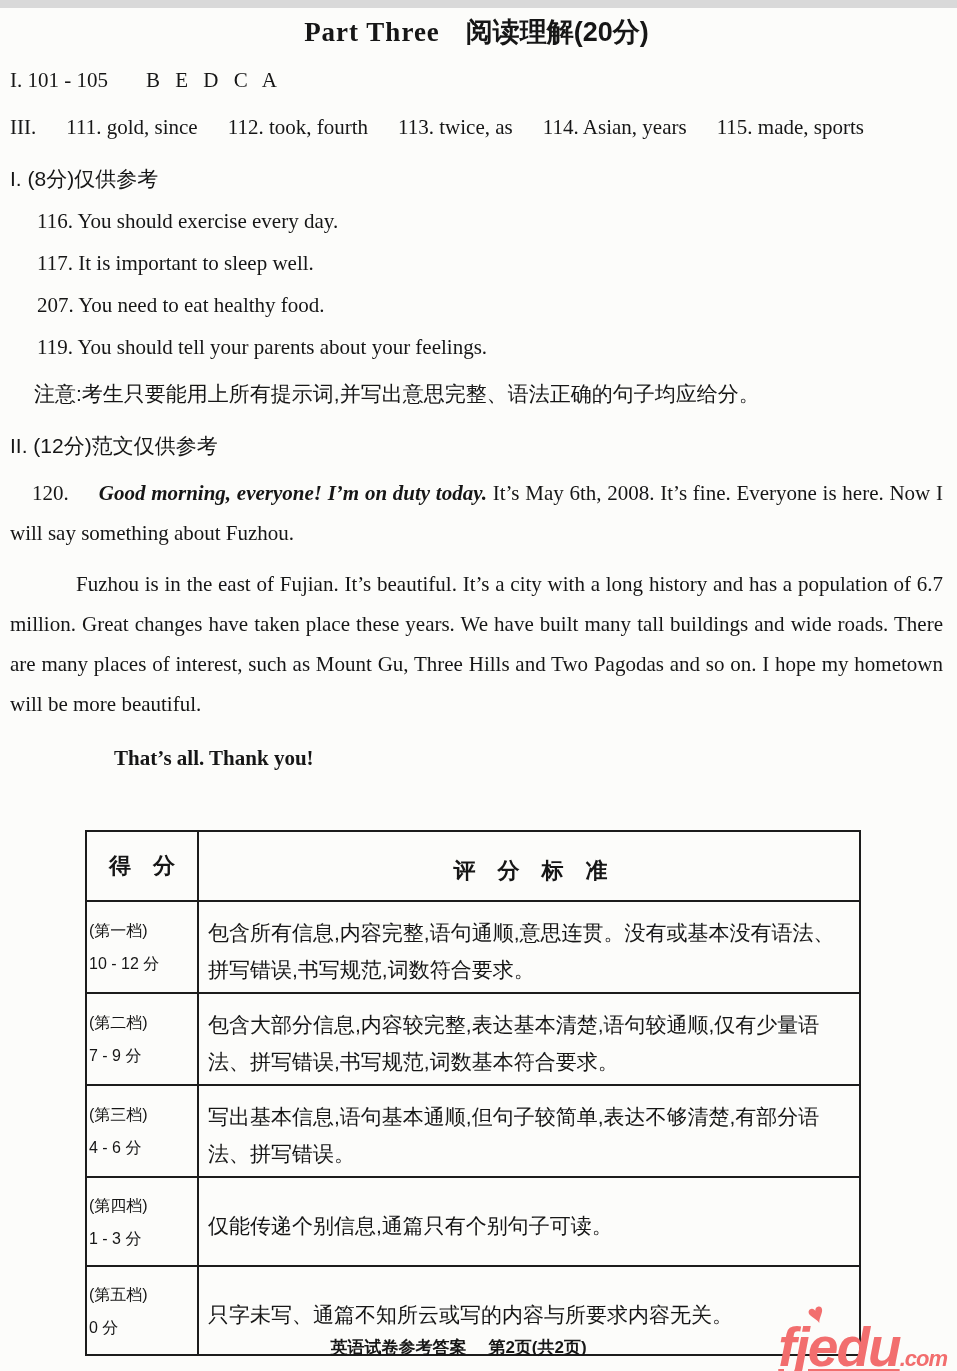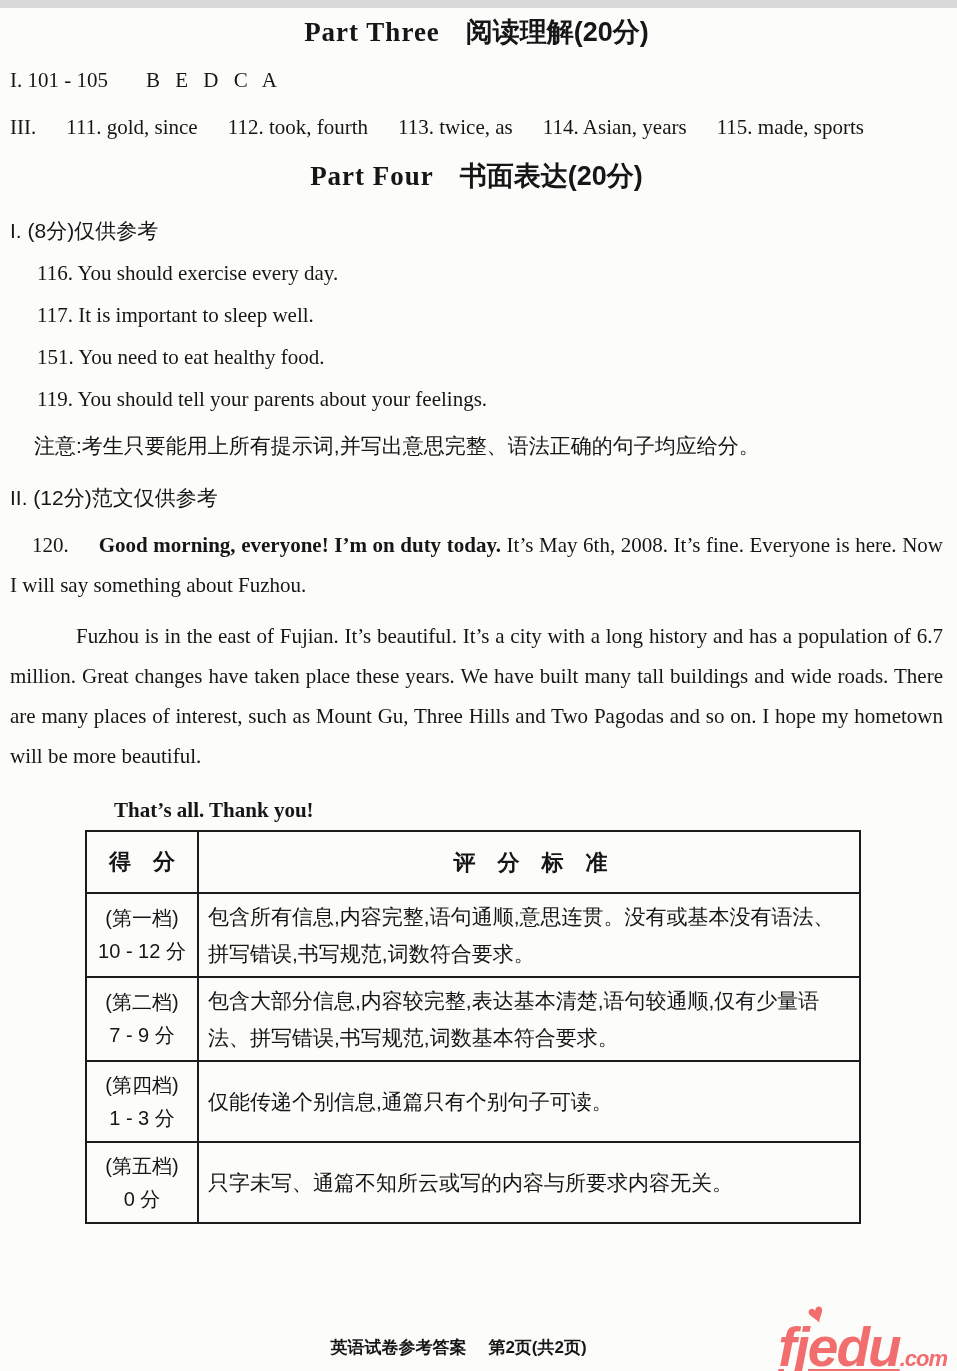--- a/index.html
+++ b/index.html
@@ -35,43 +35,43 @@
 
   .section-label { font-size: 21px; line-height: 30px; margin-top: 22px; }
   .zh-text { font-family: "Liberation Sans", sans-serif; }
 
   .sent-item { font-size: 21px; line-height: 29px; margin: 13px 0 0 27px; }
   .note-line { font-size: 21px; line-height: 30px; margin: 17px 0 0 24px; font-family: "Liberation Sans", sans-serif; }
 
   .essay p { margin: 0; font-size: 21px; line-height: 40px; text-align: justify; }
   .essay .p1 { margin-top: 12px; }
   .essay .num { margin-left: 22px; margin-right: 30px; }
-  .lead { font-weight: bold; }
+  .lead { font-weight: bold; font-style: italic; }
   .essay .p2 { margin-top: 11px; text-indent: 66px; }
   .closing {
     margin: 14px 0 0 104px !important;
     font-weight: bold; 
     text-align: left !important;
   }
 
   table.rubric {
     position: absolute;
     left: 85px; top: 822px;
     width: 776px;
     border-collapse: collapse;
     table-layout: fixed;
     border-radius: 9px;
   }
   table.rubric td {
     border: 2.5px solid #1c1c1c;
     font-family: "Liberation Sans", sans-serif;
     vertical-align: middle;
   }
-  td.score-col { width: 106px; text-align: center; font-size: 20px; padding: 4px 2px; }
-  td.crit-col { font-size: 21px; line-height: 37px; padding: 4px 6px 4px 9px; }
+  td.score-col { width: 106px; text-align: left; font-size: 16px; padding: 4px 2px; }
+  td.crit-col { font-size: 21px; line-height: 37px; padding: 12px 6px 4px 9px; }
   tr.head-row td { height: 52px; font-size: 22px; font-weight: bold; text-align: center; }
   tr.body-row td { height: 71px; }
   .tier-line, .score-line { display: block; line-height: 33px; }
 
   .footer-text {
     position: absolute;
     top: 1328px; left: 0; width: 100%;
     text-align: center;
     font-size: 17px; font-weight: bold;
     font-family: "Liberation Sans", sans-serif;
@@ -109,29 +109,26 @@
 
     <div class="ans-line">
       <span class="range">I. 101 - 105</span><span class="letters">B E D C A</span>
     </div>
 
 
     <div class="ans-line" id="line-iii">
       <span class="fill-item">III.</span><span class="fill-item">111. gold, since</span><span class="fill-item">112. took, fourth</span><span class="fill-item">113. twice, as</span><span class="fill-item">114. Asian, years</span><span class="fill-item">115. made, sports</span>
     </div>
 
-    <h1 class="part-title" id="part-four-title">
-      <span class="en">Part Four</span><span class="zh">书面表达(20分)</span>
-    </h1>
 
     <div class="section-label zh-text">I. (8分)仅供参考</div>
 
     <div class="sent-item">116. You should exercise every day.</div>
     <div class="sent-item">117. It is important to sleep well.</div>
-    <div class="sent-item">151. You need to eat healthy food.</div>
+    <div class="sent-item">207. You need to eat healthy food.</div>
     <div class="sent-item">119. You should tell your parents about your feelings.</div>
 
     <div class="note-line">注意:考生只要能用上所有提示词,并写出意思完整、语法正确的句子均应给分。</div>
 
     <div class="section-label zh-text">II. (12分)范文仅供参考</div>
 
     <div class="essay">
       <p class="p1">
         <span class="num">120.</span><span class="lead">Good morning, everyone! I’m on duty today.</span><span>  It’s May 6th, 2008.  It’s fine.  Everyone is here.  Now I will say something about Fuzhou.</span>
       </p>
@@ -156,20 +153,27 @@
       </tr>
       <tr class="body-row">
         <td class="score-col">
           <span class="tier-line">(第二档)</span>
           <span class="score-line">7 - 9 分</span>
         </td>
         <td class="crit-col">包含大部分信息,内容较完整,表达基本清楚,语句较通顺,仅有少量语法、拼写错误,书写规范,词数基本符合要求。</td>
       </tr>
       <tr class="body-row">
         <td class="score-col">
+          <span class="tier-line">(第三档)</span>
+          <span class="score-line">4 - 6 分</span>
+        </td>
+        <td class="crit-col">写出基本信息,语句基本通顺,但句子较简单,表达不够清楚,有部分语法、拼写错误。</td>
+      </tr>
+      <tr class="body-row">
+        <td class="score-col">
           <span class="tier-line">(第四档)</span>
           <span class="score-line">1 - 3 分</span>
         </td>
         <td class="crit-col">仅能传递个别信息,通篇只有个别句子可读。</td>
       </tr>
       <tr class="body-row">
         <td class="score-col">
           <span class="tier-line">(第五档)</span>
           <span class="score-line">0 分</span>
         </td>

